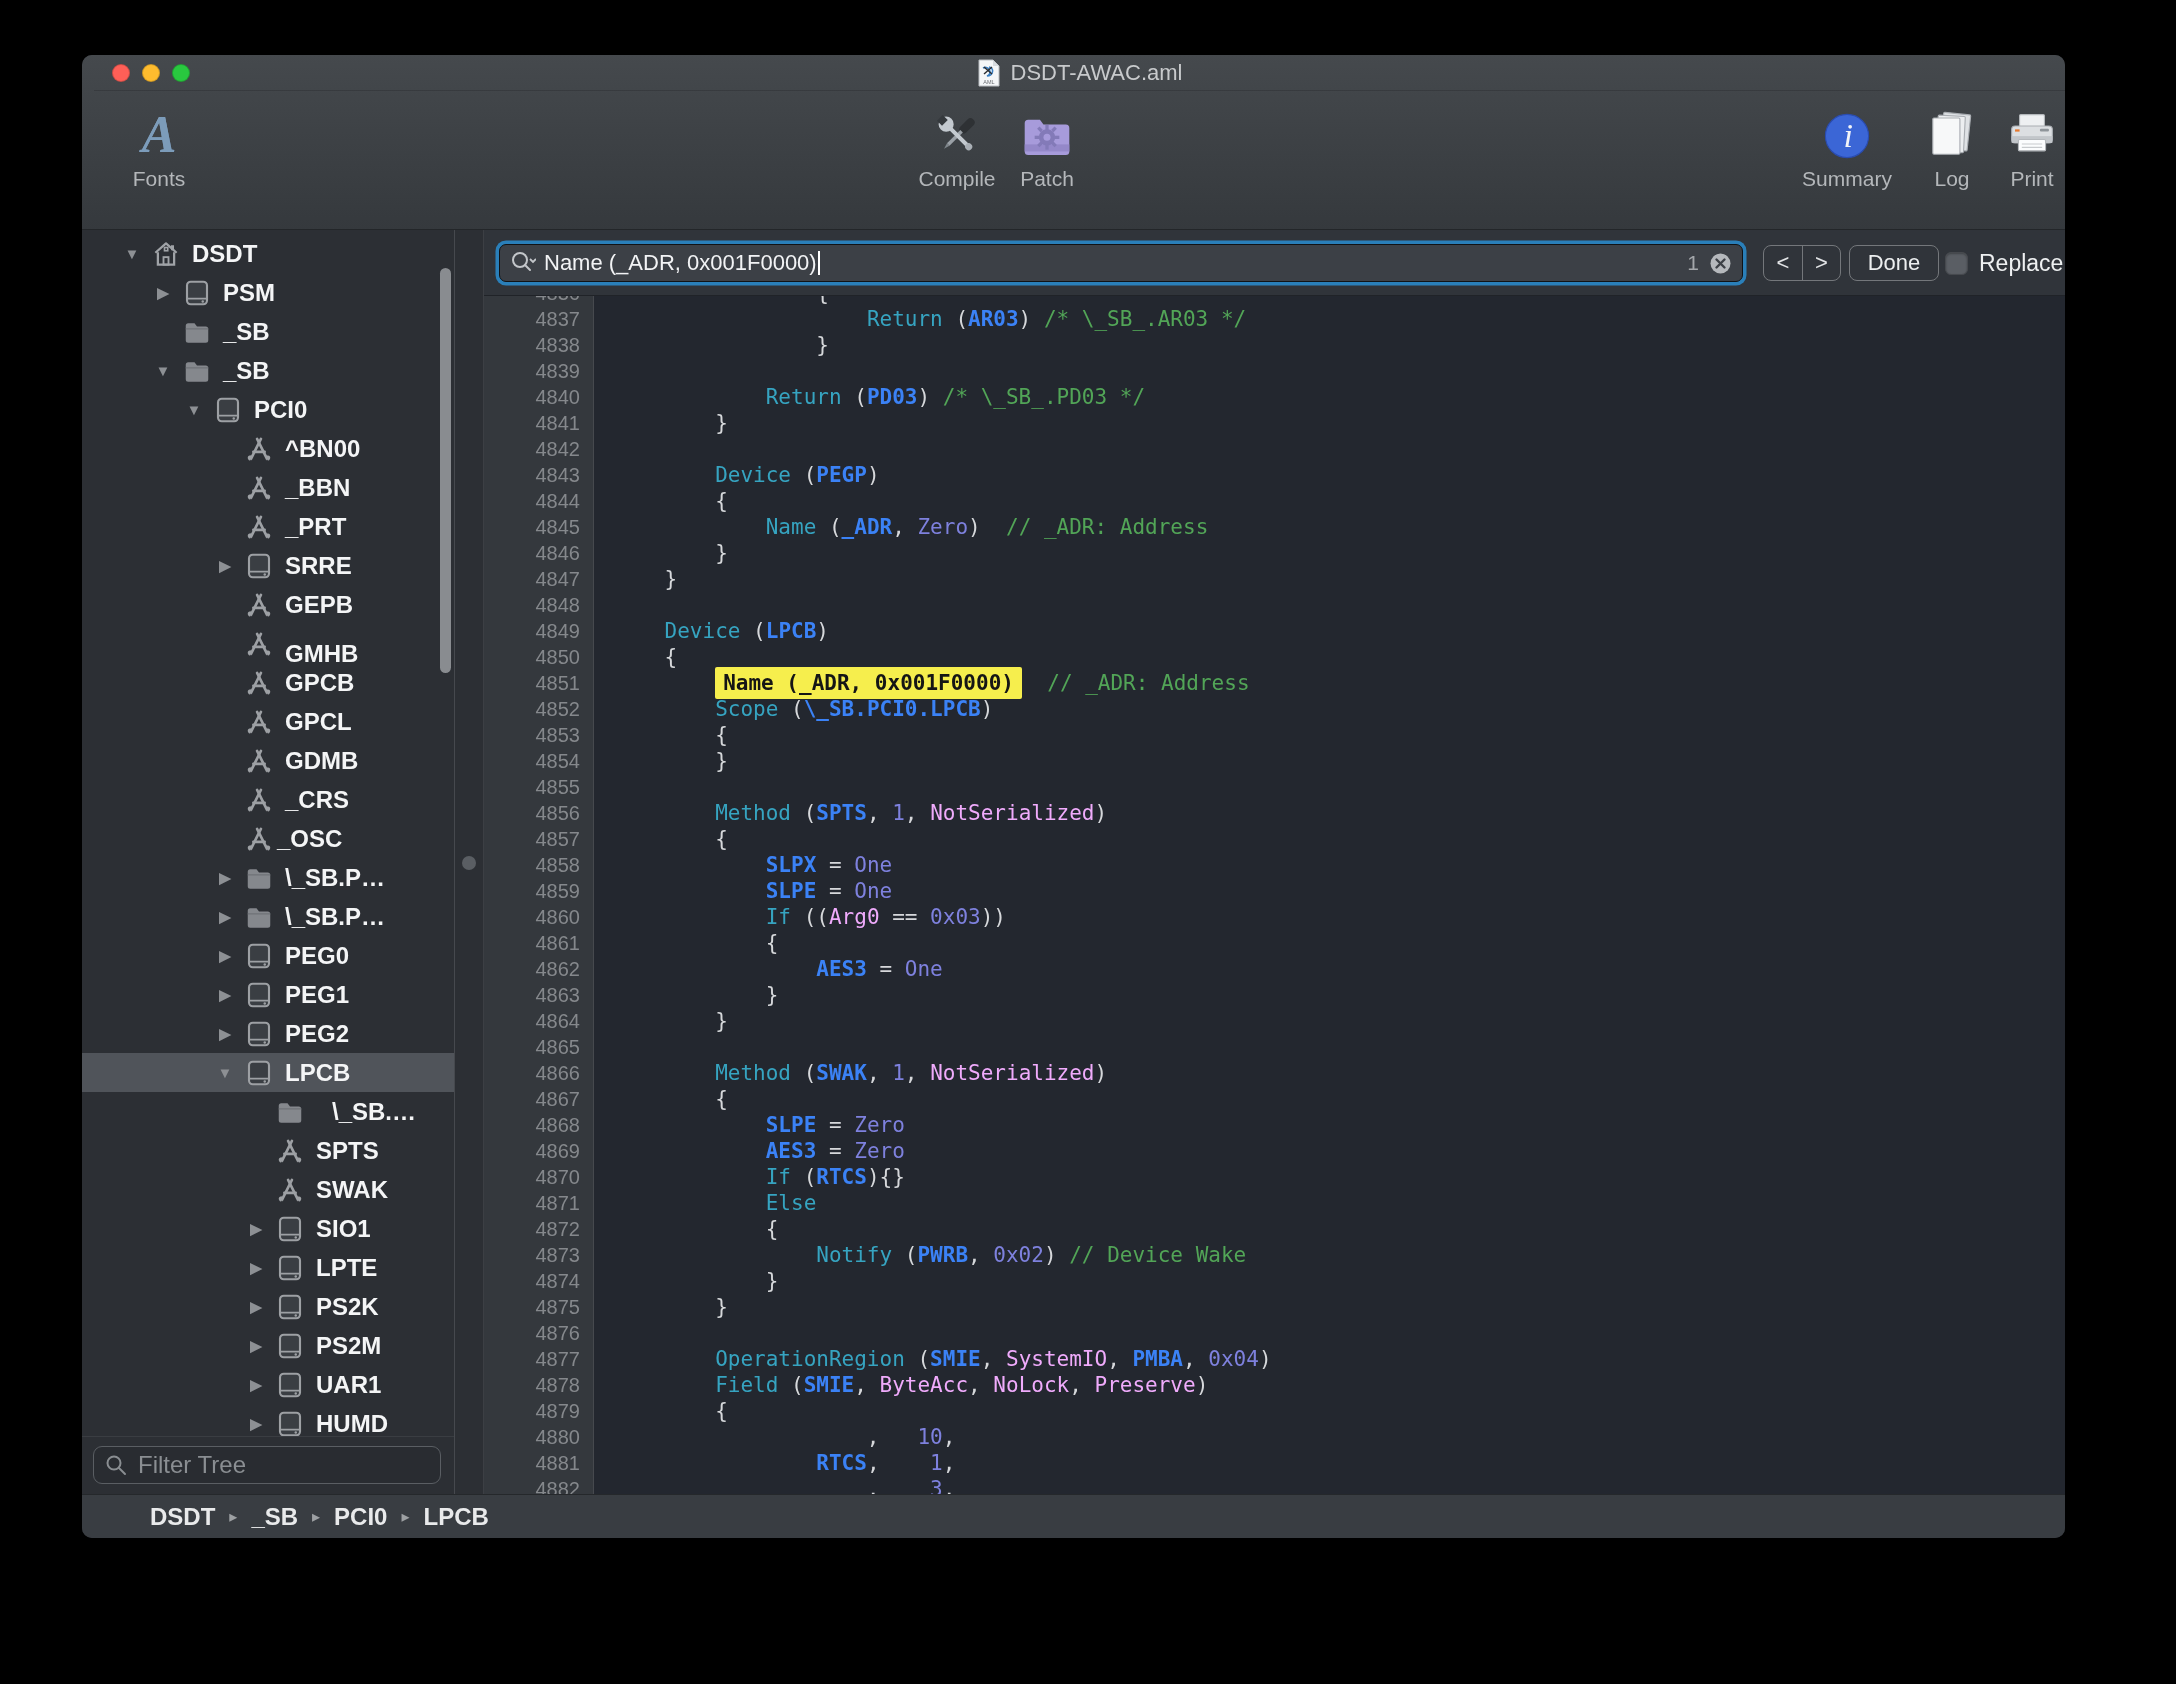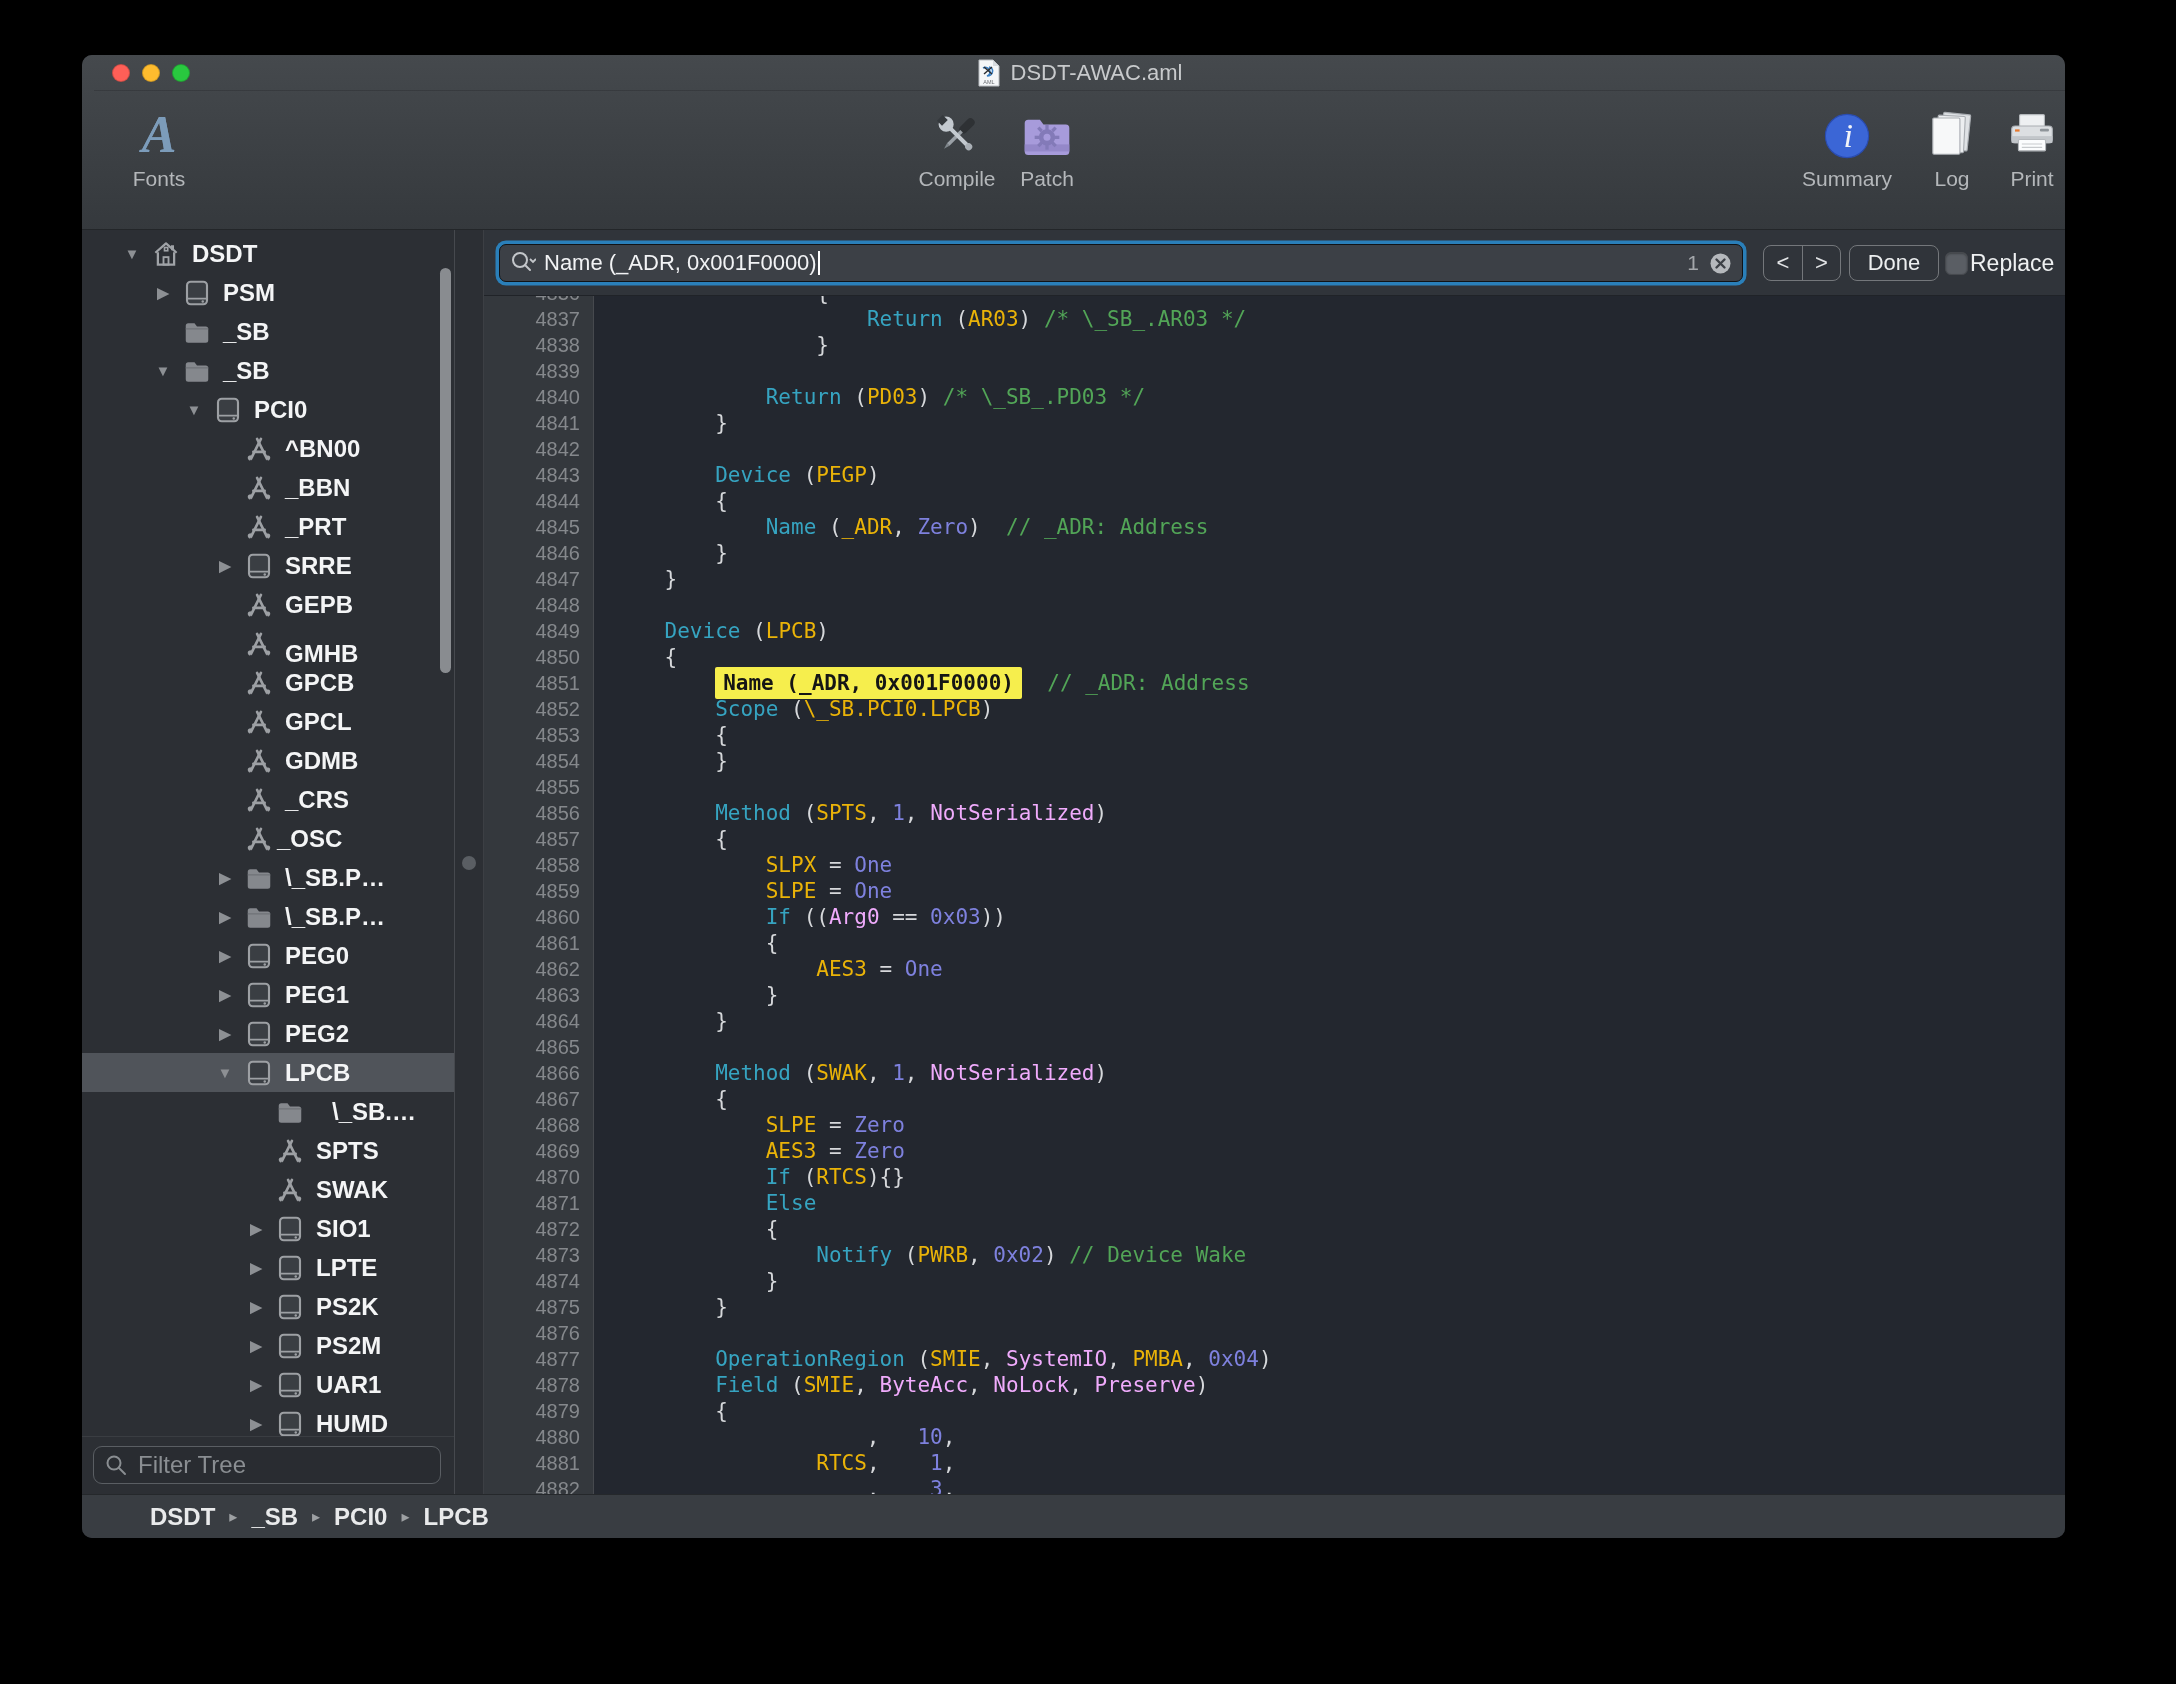--- a/index.html
+++ b/index.html
@@ -50,32 +50,32 @@
                  border:1px solid #111316; box-shadow:0 0 0 3.5px #2a7fb9; display:flex; align-items:center; padding:0 10px; }
   #searchtext { color:#f2f3f5; font-size:22px; white-space:pre; margin-left:8px; }
   .caret { display:inline-block; width:2px; height:24px; background:#fff; vertical-align:middle; margin-left:1px; }
   #matchcount { margin-left:auto; color:#a3a6aa; font-size:21px; padding-right:10px; }
   .seg { position:absolute; top:15px; height:36px; display:flex; border:1px solid #74777b; border-radius:8px; overflow:hidden; }
   #navseg { left:1279px; }
   .segbtn { width:38px; display:flex; align-items:center; justify-content:center; color:#e3e5e7; font-size:22px; }
   .segbtn + .segbtn { border-left:1px solid #74777b; }
   #donebtn { position:absolute; left:1365px; top:15px; width:90px; height:36px; border:1px solid #74777b; border-radius:8px;
              color:#eceeef; font-size:22px; display:flex; align-items:center; justify-content:center; background:transparent; }
-  #replacewrap { position:absolute; left:1461px; top:15px; height:36px; display:flex; align-items:center; gap:2px; }
+  #replacewrap { position:absolute; left:1461px; top:15px; height:36px; display:flex; align-items:center; gap:11px; }
   #replacecb { width:23px; height:23px; border-radius:6px; background:#5a5e64; border:1px solid #46494e; box-shadow:inset 0 1px 2px rgba(0,0,0,.3); }
   #replacelbl { color:#eef0f1; font-size:23px; }
 
   
   #code { flex:1; position:relative; overflow:hidden; background:#23272f; }
   #gutterbg { position:absolute; left:0; top:0; bottom:0; width:110px; background:#34383d; border-right:1px solid #46494e; }
   #lines { position:absolute; left:0; right:0; top:-16px; }
   .cl { display:flex; height:26px; line-height:26px; }
   .ln { width:110px; flex:none; text-align:right; padding-right:14px; color:#85888c; font-size:20px; font-family:"Liberation Sans",sans-serif; }
   .ct { white-space:pre; font-family:"DejaVu Sans Mono", monospace; font-size:21px; padding-left:20px; color:#d6d8db; }
-  .c-kw{color:#36a4c1} .c-id{color:#eab308;font-weight:normal} .c-cm{color:#52a557}
+  .c-kw{color:#36a4c1} .c-id{color:#3b82f6;font-weight:bold} .c-cm{color:#52a557}
   .c-nm{color:#7e81de} .c-pre{color:#f0abfc} .c-pl{color:#d6d8db}
   .c-hl{background:#f6ee4d;color:#151515;font-weight:bold;border-radius:2px;padding:4px 8px;}
 
   
   #crumbbar { height:44px; flex:none; background:#393d42; border-top:1px solid #25282b; display:flex; align-items:center; padding-left:68px; gap:14px; }
   .crumb { color:#e9eaeb; font-size:24px; font-weight:600; }
   .csep { color:#9da0a3; font-size:16px; }
 
   svg { display:block; }
 </style>

